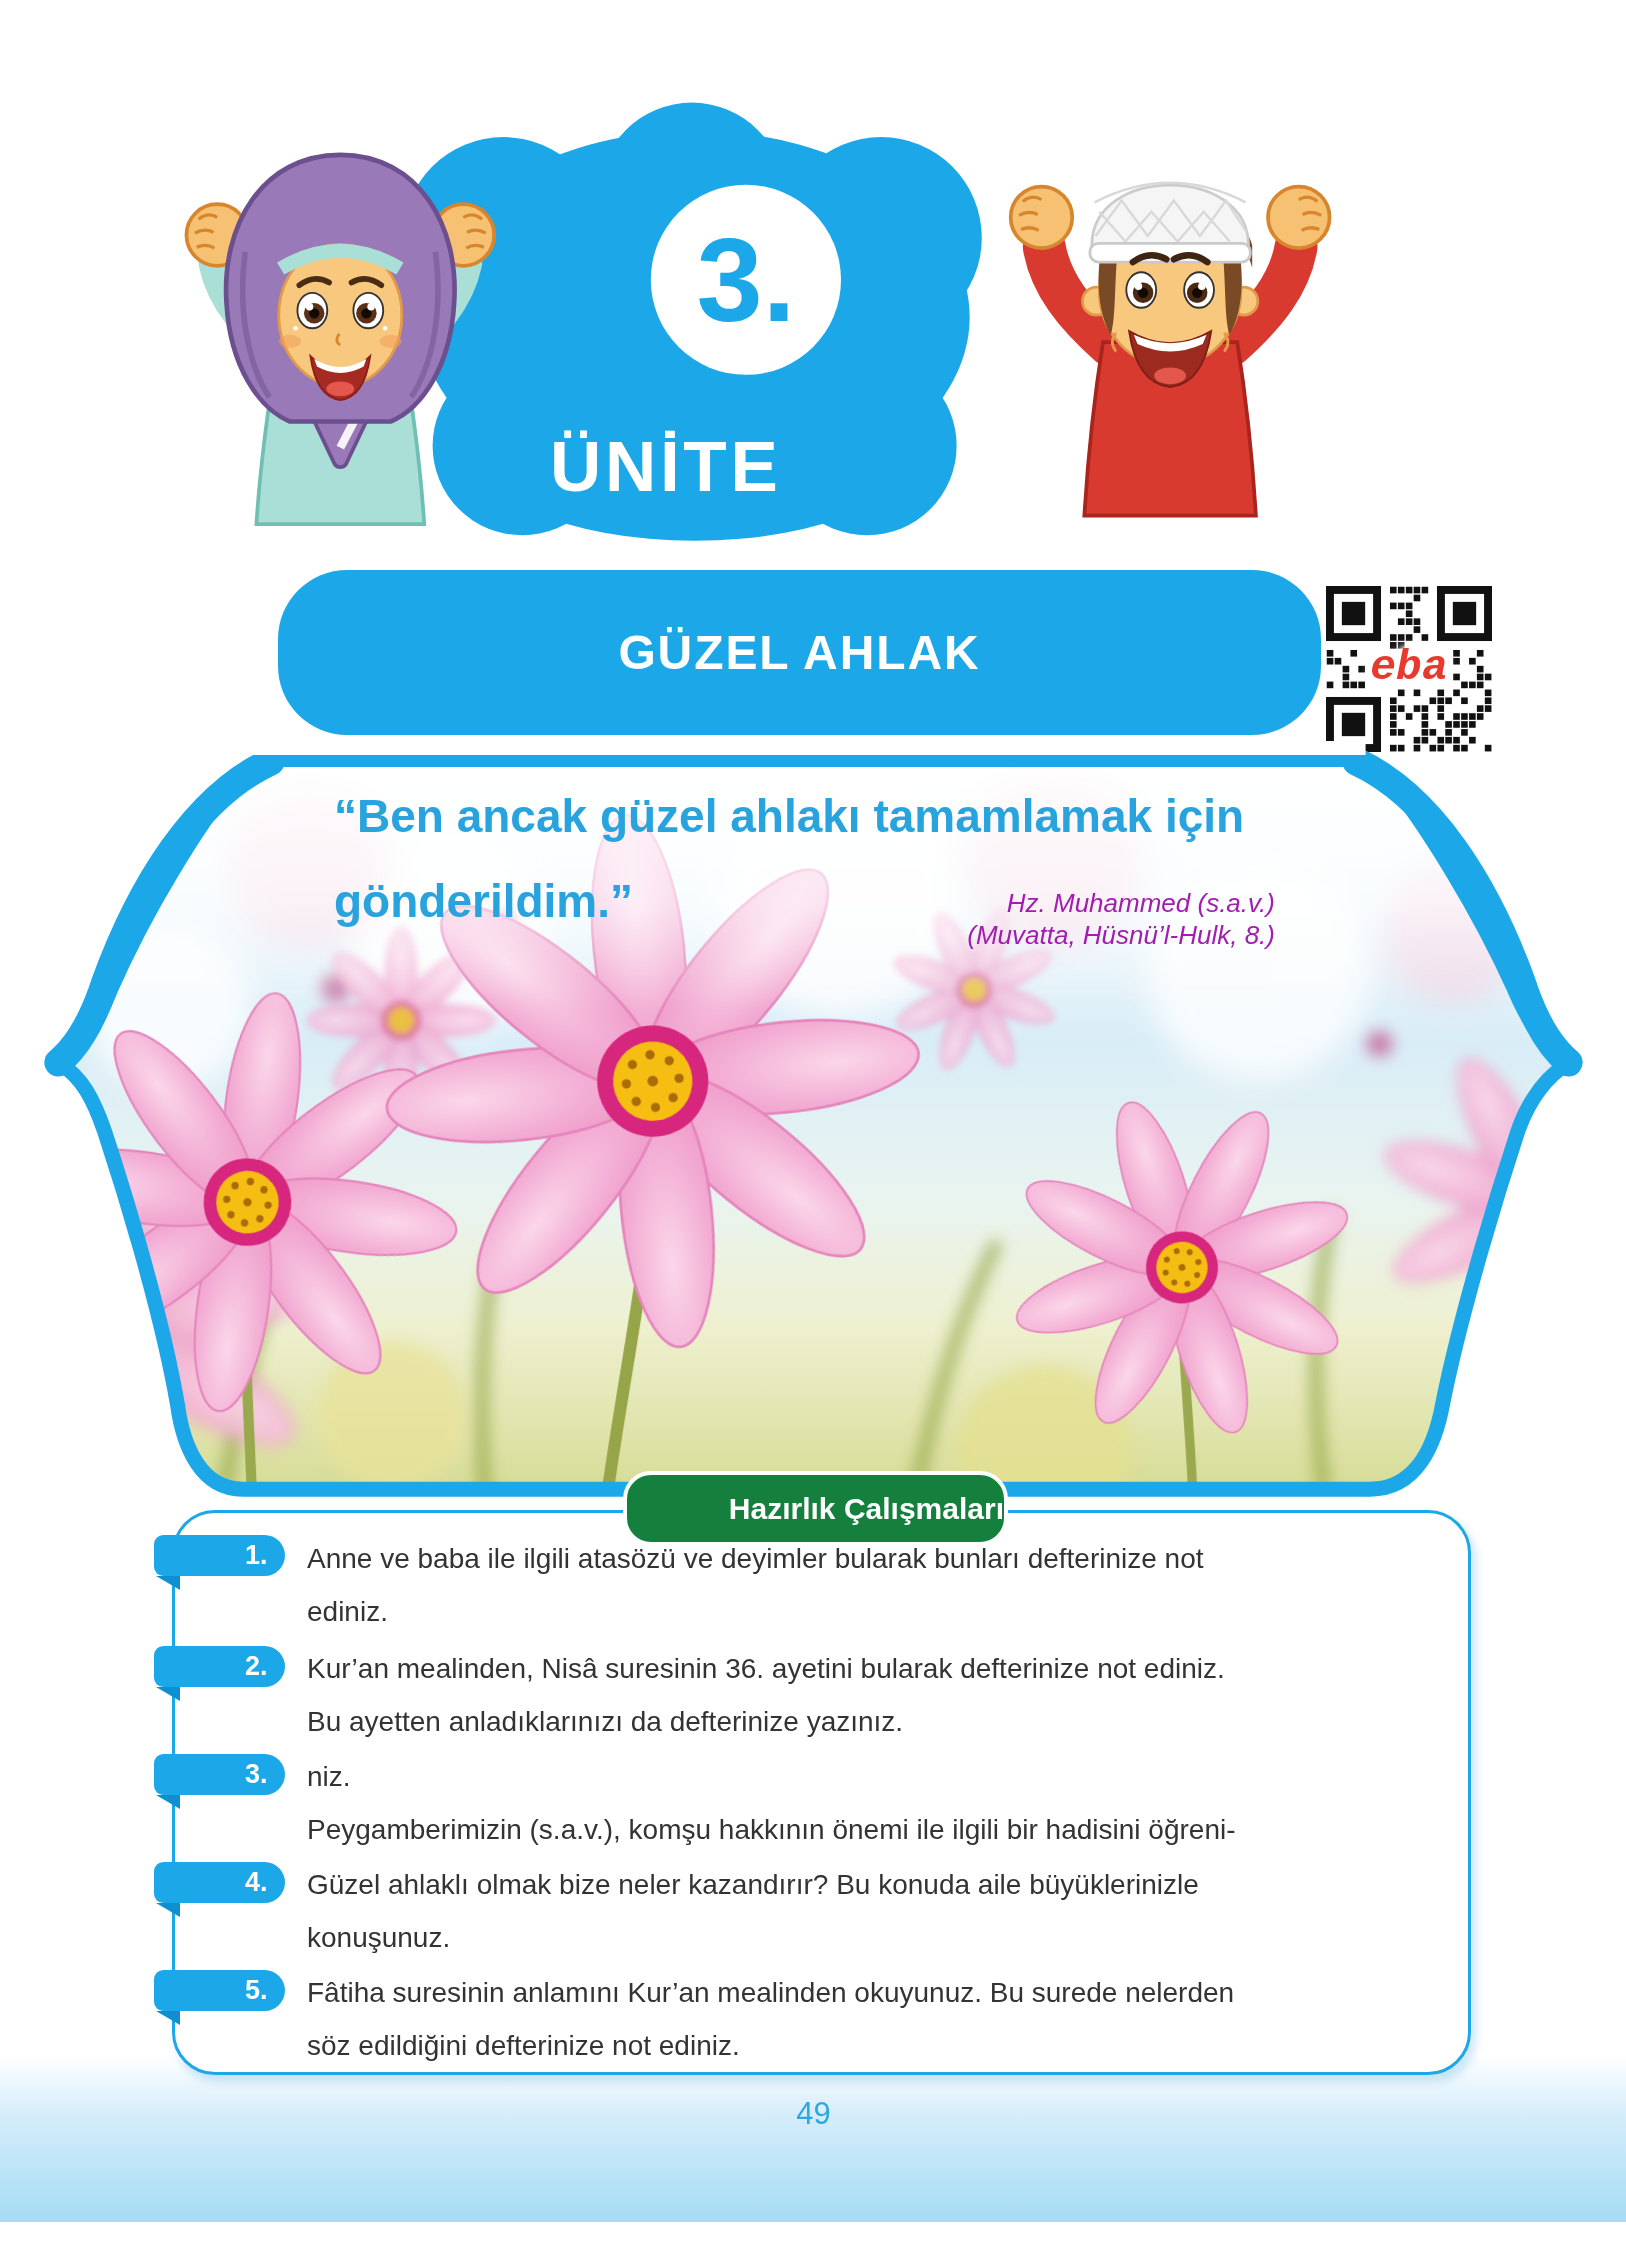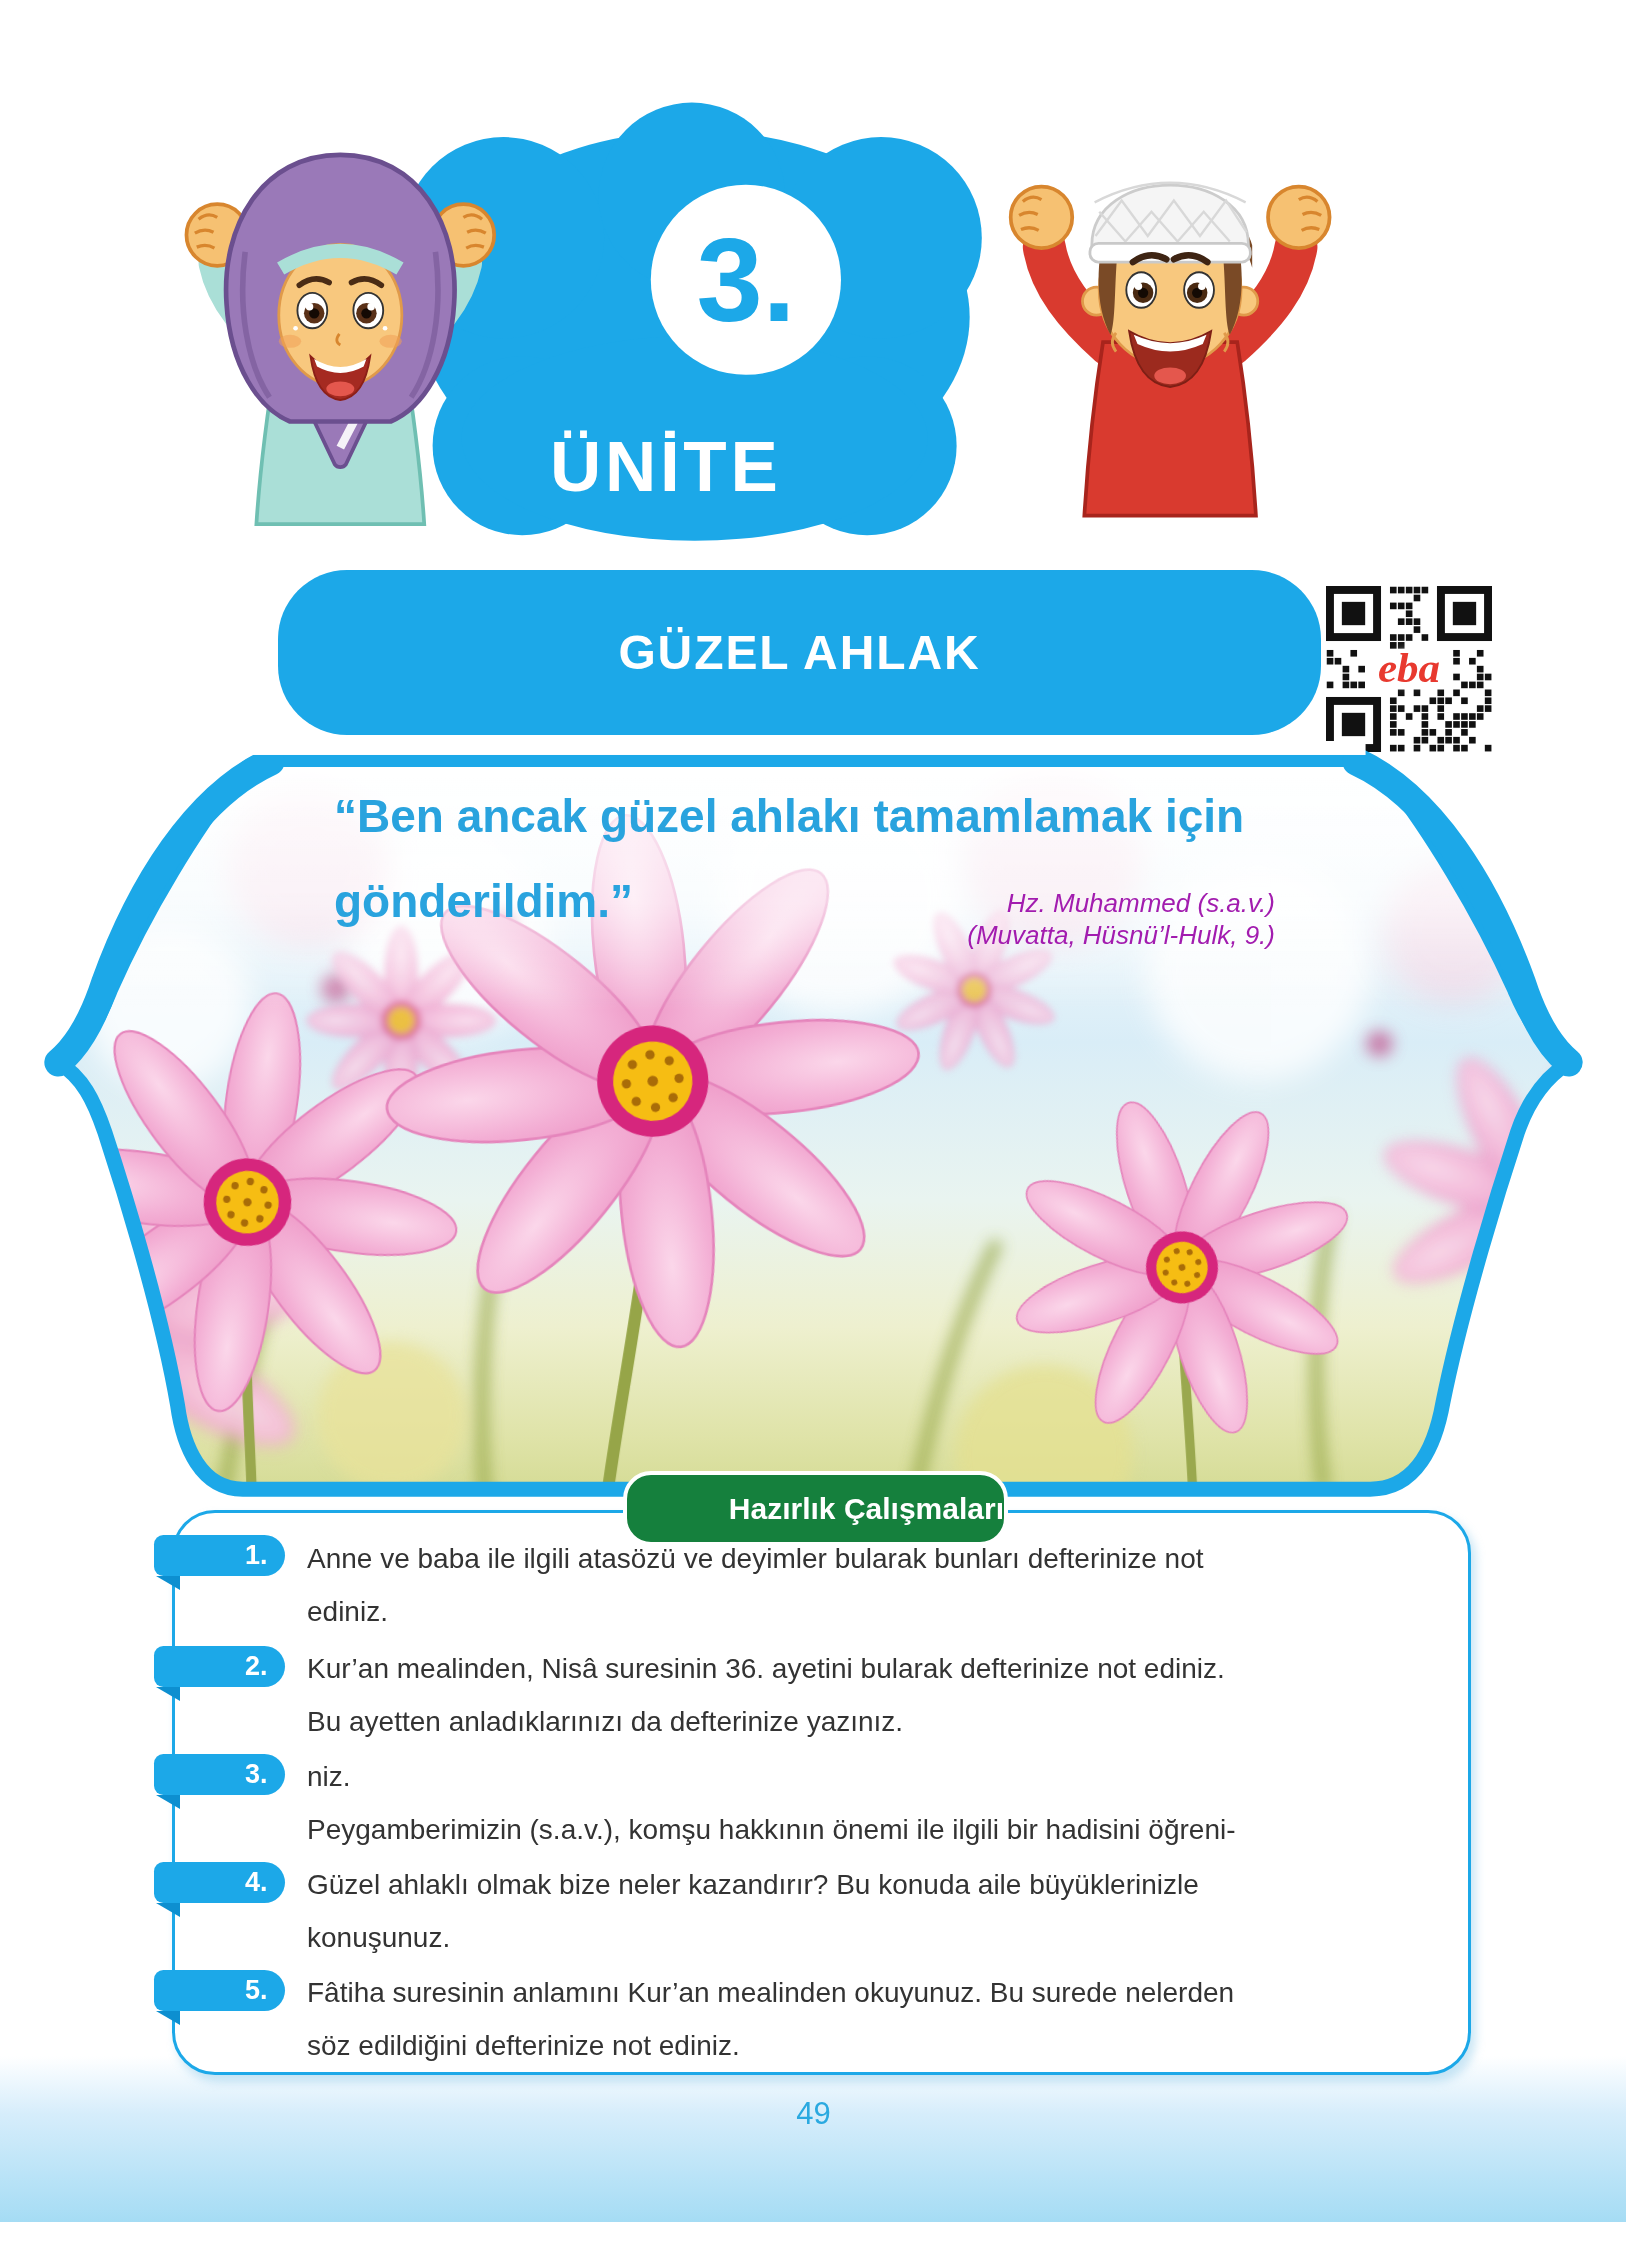--- a/index.html
+++ b/index.html
@@ -15,21 +15,21 @@
     font-size:71px;font-weight:bold;color:#ffffff;letter-spacing:3.7px;line-height:80px;}
 
   
   .title-banner{left:278px;top:570px;width:1043px;height:165px;background:#1CA8E8;
     border-radius:69px;display:flex;align-items:center;justify-content:center;}
   .title-banner .t{font-size:48px;font-weight:bold;color:#ffffff;letter-spacing:1.9px;}
 
   
   .qr{left:1326px;top:585px;width:166px;height:168px;}
   .qr-logo{position:absolute;left:0;top:58px;width:166px;text-align:center;
-    font-family:Liberation Serif, serif;font-style:italic;font-weight:bold;
+    font-family:Liberation Mono, monospace;font-style:italic;font-weight:bold;
     font-size:43px;color:#E8392F;
     text-shadow:0 0 3.7px #fff,0 0 6.5px #fff,0 0 9.3px #fff,0 0 13px #fff;}
 
   
   .quote-l1{left:334px;top:789px;font-size:46px;font-weight:bold;color:#29A3DE;}
   .quote-l2{left:334px;top:874px;font-size:46px;font-weight:bold;color:#29A3DE;}
   .attrib{right:352px;top:887px;text-align:right;font-size:26px;font-style:italic;
     color:#a21caf;line-height:32px;}
 
   
@@ -367,21 +367,21 @@
     <path d="M290,815 L1455,815 C1470,815 1480,822 1492,838 C1530,886 1586,975 1625,1062 C1640,1098 1658,1124 1683,1140 C1658,1156 1640,1180 1628,1215 C1600,1300 1565,1420 1548,1505 C1540,1550 1520,1598 1470,1598 L260,1598 C215,1598 196,1552 190,1508 C175,1420 140,1300 112,1215 C100,1180 88,1156 62,1140 C88,1124 104,1098 118,1062 C156,975 212,886 250,838 C262,822 274,815 290,815 Z" fill="none" stroke="#1CA8E8" stroke-width="16" stroke-linejoin="round"></path>
     <path d="M290,817 C210,854 150,950 112,1055 C98,1098 80,1125 62,1140" stroke="#1CA8E8" stroke-width="30" fill="none" stroke-linecap="round"></path>
     <path d="M1455,817 C1535,854 1595,950 1633,1055 C1647,1098 1665,1125 1683,1140" stroke="#1CA8E8" stroke-width="30" fill="none" stroke-linecap="round"></path>
     <rect x="250" y="786" width="1215" height="24" fill="#ffffff"></rect>
   </svg>
 
   <div class="abs quote-l1">“Ben ancak güzel ahlakı tamamlamak için</div>
   <div class="abs quote-l2">gönderildim.”</div>
   <div class="abs attrib">
     <div>Hz. Muhammed (s.a.v.)</div>
-    <div>(Muvatta, Hüsnü’l-Hulk, 9.)</div>
+    <div>(Muvatta, Hüsnü’l-Hulk, 8.)</div>
   </div>
 
   <div class="abs prep-badge">
     <span>Hazırlık Çalışmaları</span>
   </div>
 
   <div class="abs prep-box">
     <div class="prep-item" style="top:18.6px">
       <span class="ribbon">1.</span>
       <div class="item-text">

